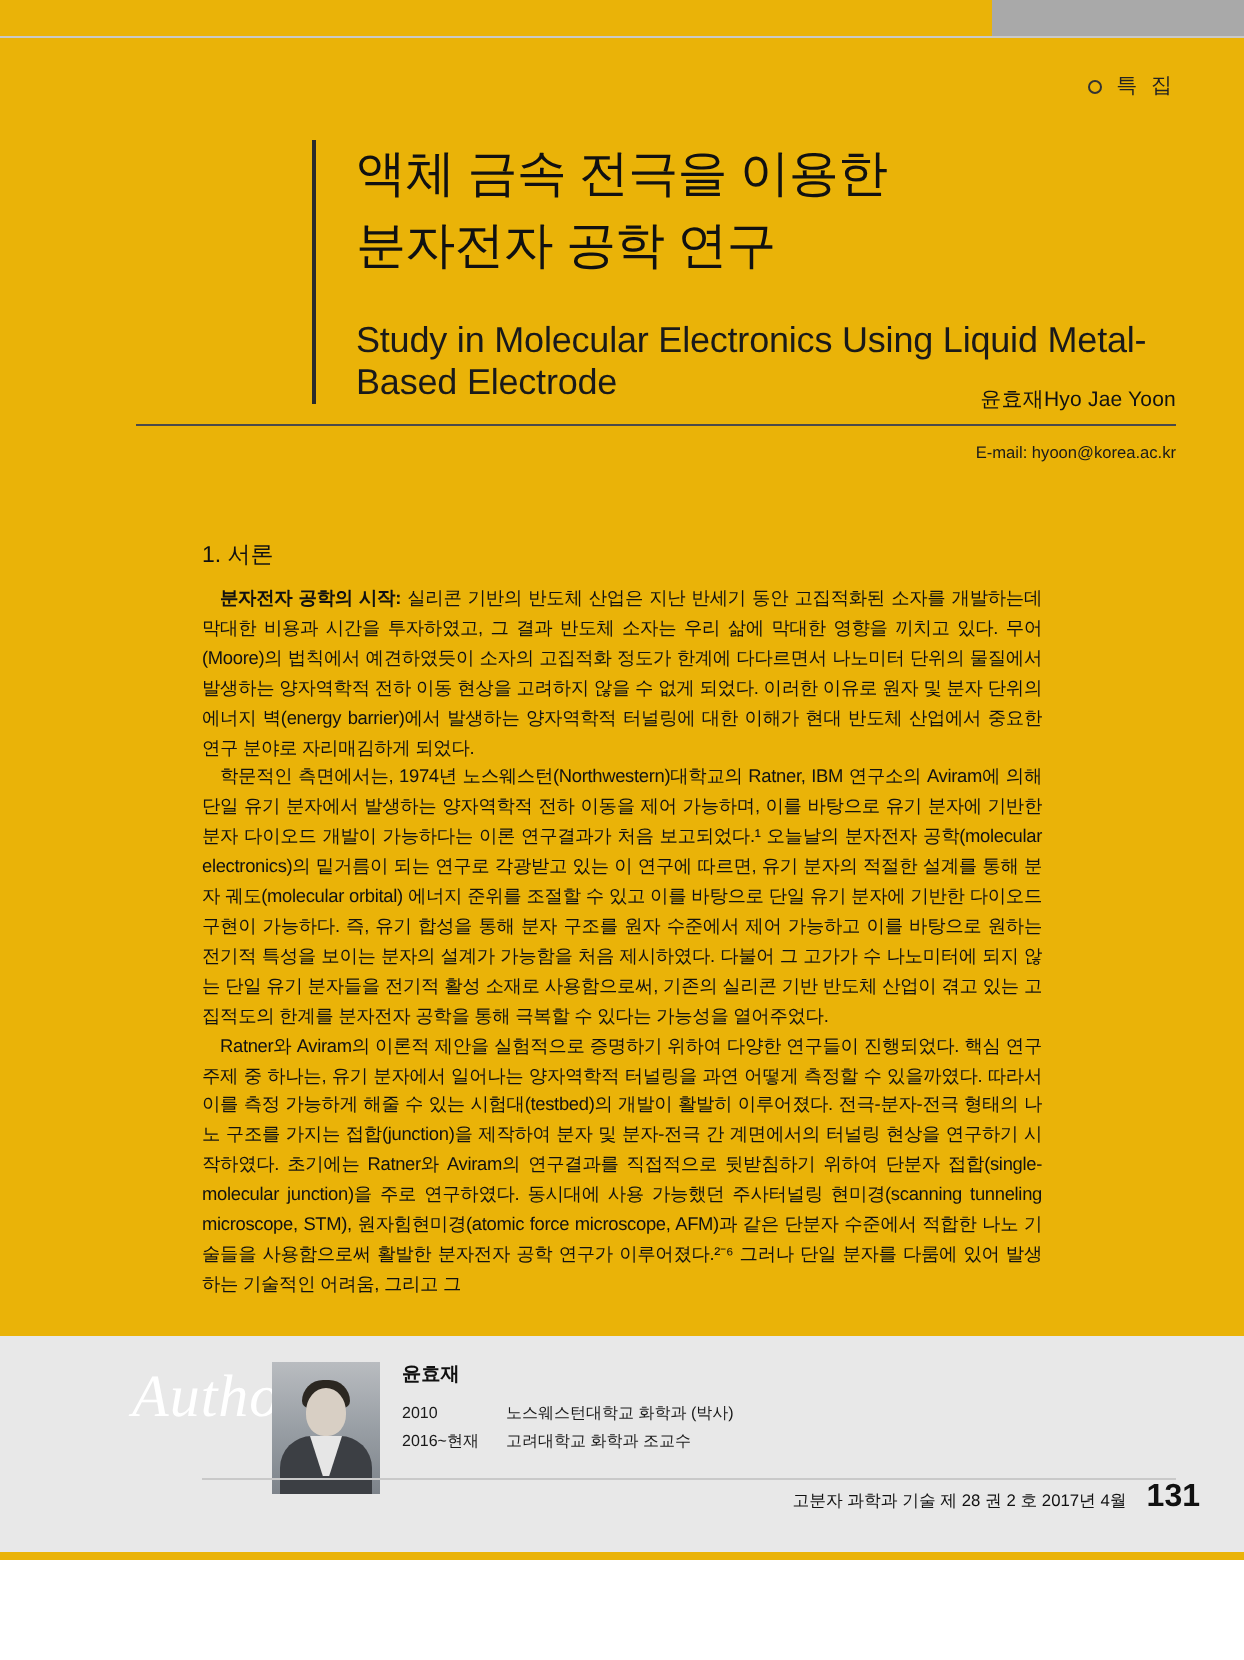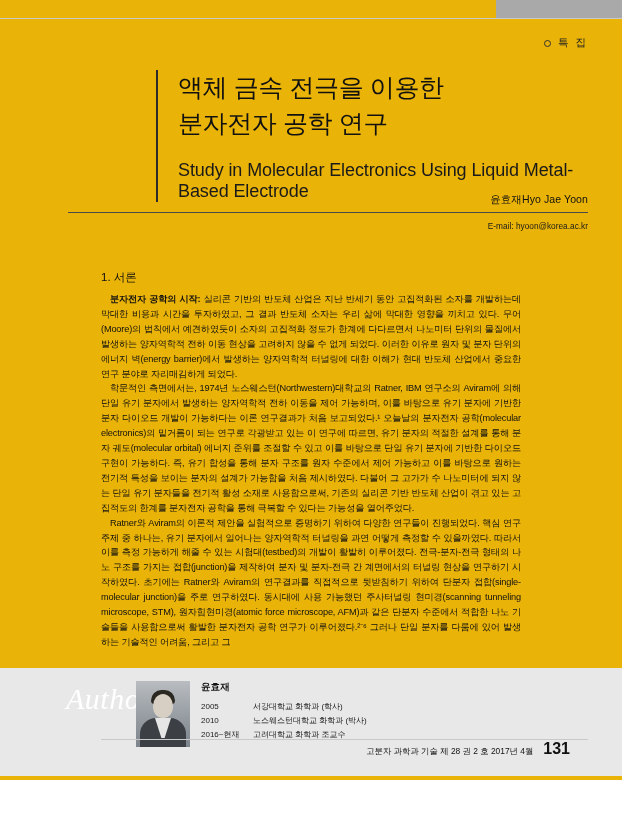--- a/index.html
+++ b/index.html
@@ -238,21 +238,21 @@
     width: 52px;
     flex: 0 0 52px;
   }
   .cv-desc {
     flex: 1;
   }
 
   
   .footer {
     position: absolute;
-    right: 52px;
+    right: 22px;
     bottom: 22px;
     display: flex;
     align-items: baseline;
     gap: 10px;
     font-size: 8.4px;
     color: #111;
     margin-left: 24px;
   }
   .footer .pageno {
     font-size: 16px;
@@ -316,24 +316,20 @@
     <div class="photo-hair"></div>
     <div class="photo-head"></div>
     <div class="photo-body"></div>
     <div class="photo-shirt"></div>
   </div>
 
   <div class="author-name-kr">윤효재</div>
 
   <div class="cv-table">
     <div class="cv-row">
-      <div class="cv-year">2005</div>
-      <div class="cv-desc">서강대학교 화학과 (학사)</div>
-    </div>
-    <div class="cv-row">
       <div class="cv-year">2010</div>
       <div class="cv-desc">노스웨스턴대학교 화학과 (박사)</div>
     </div>
     <div class="cv-row">
       <div class="cv-year">2016~현재</div>
       <div class="cv-desc">고려대학교 화학과 조교수</div>
     </div>
   </div>
 
   <div class="footer-rule"></div>

